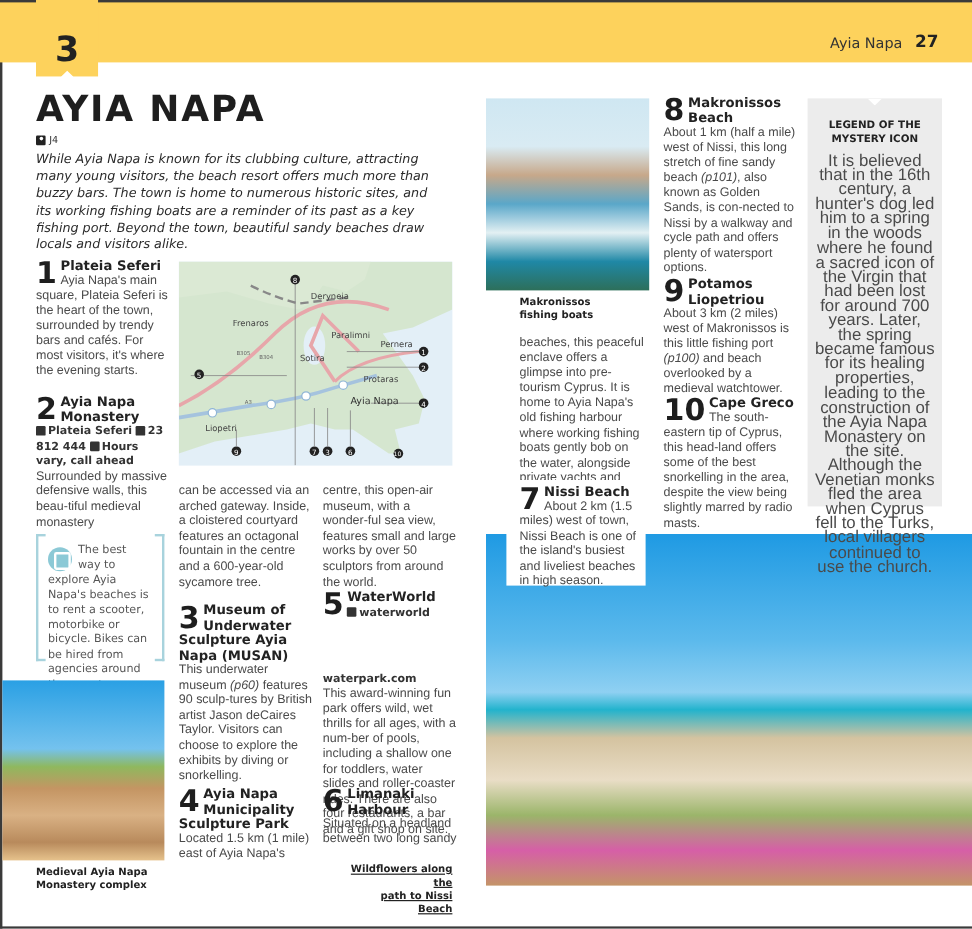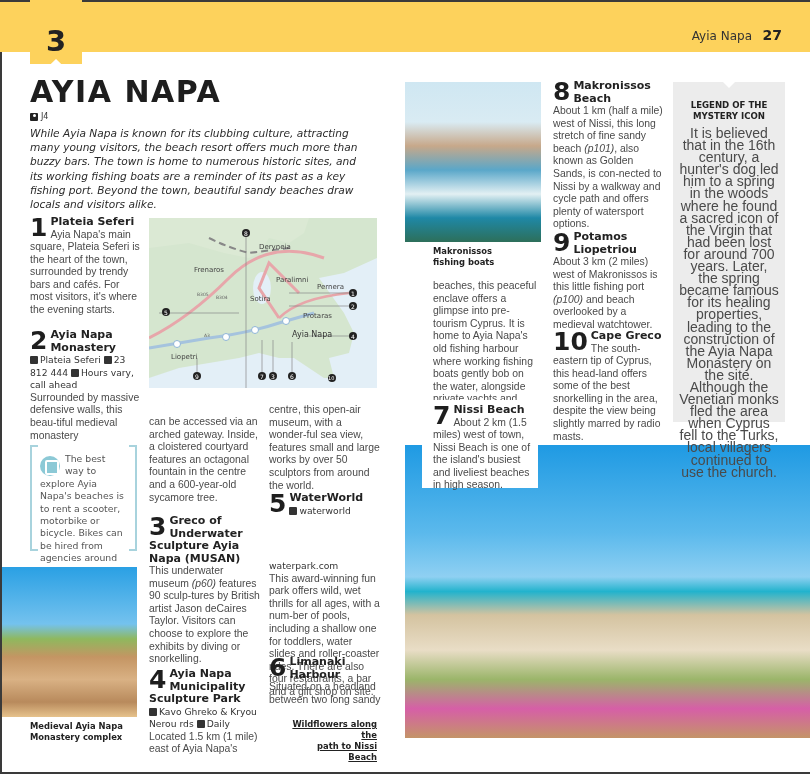--- a/index.html
+++ b/index.html
@@ -16,26 +16,26 @@
 
   .page-title { position: absolute; left: 30px; top: 74px; font: bold 30px "DejaVu Sans", sans-serif; letter-spacing: 1.5px; color: #1e1e1e; }
   .mapref { position: absolute; left: 30px; top: 112px; font-size: 8px; color: #333; display: flex; align-items: center; gap: 3px; }
   .mapref .pin { width: 8px; height: 8px; background: #222; border-radius: 1px; display: inline-block; position: relative; }
   .mapref .pin::after { content: ""; position: absolute; left: 2.5px; top: 1.5px; width: 3px; height: 3px; border-radius: 50%; background: #fff; }
   .intro { position: absolute; left: 30px; top: 126px; width: 340px; font-size: 10.6px; line-height: 14.2px; color: #2a2a2a; font-style: italic; }
 
   .entry-title { font: bold 11px "DejaVu Sans", sans-serif; color: #222; line-height: 12.5px; }
   .num { font: bold 25px "DejaVu Sans", sans-serif; color: #1e1e1e; float: left; line-height: 21px; margin-right: 3px; margin-top: 1px; }
   .body-text { font-family: "Liberation Sans", sans-serif; font-size: 10.4px; line-height: 12.6px; color: #4a4a4a; }
-  .meta { font-size: 9.2px; line-height: 12.6px; color: #333; }
+  .meta { font-size: 9.2px; line-height: 12.6px; color: #333; font-weight: bold; }
   .ico { display: inline-block; width: 8px; height: 8px; background: #333; border-radius: 1px; vertical-align: -1px; margin-right: 2px; }
   .italic { font-style: italic; }
 
   .col1 { position: absolute; left: 30px; width: 110px; }
-  .col2 { position: absolute; left: 149px; width: 112px; margin-top: 12px; }
+  .col2 { position: absolute; left: 149px; width: 112px; }
   .col3 { position: absolute; left: 269px; width: 112px; }
   .col4 { position: absolute; left: 433px; width: 108px; }
   .col5 { position: absolute; left: 553px; width: 112px; }
 
   .map { position: absolute; left: 149px; top: 218px; width: 228px; height: 170px; background: #e3eff7; overflow: hidden; }
   .map svg { width: 100%; height: 100%; display: block; }
 
   .transport { position: absolute; left: 30px; top: 445px; width: 107px; height: 106px; padding: 8px 10px 0 10px; }
   .transport::before, .transport::after { content: ""; position: absolute; top: 0; bottom: 0; width: 6px; border: 2px solid #a8d3dd; }
   .transport::before { left: 0; border-right: none; }
@@ -164,34 +164,30 @@
     <text x="67" y="81" font-size="4.5" fill="#666" font-family="DejaVu Sans, sans-serif">B304</text>
     <text x="55" y="119" font-size="4.5" fill="#666" font-family="DejaVu Sans, sans-serif">A3</text>
   </svg>
 </div>
 
 <div class="col2" style="top:404px;">
   <div class="body-text">can be accessed via an arched gateway. Inside, a cloistered courtyard features an octagonal fountain in the centre and a 600-year-old sycamore tree.</div>
 </div>
 <div class="col2" style="top:503px;">
   <span class="num">3</span>
-  <div class="entry-title">Greco of</div>
+  <div class="entry-title">Museum of</div>
   <div class="entry-title">Underwater</div>
   <div class="entry-title">Sculpture Ayia Napa (MUSAN)</div>
   <div class="body-text"><span>This underwater museum </span><span class="italic">(p60)</span><span> features 90 sculp-tures by British artist Jason deCaires Taylor. Visitors can choose to explore the exhibits by diving or snorkelling.</span></div>
 </div>
 <div class="col2" style="top:656px;">
   <span class="num">4</span>
   <div class="entry-title">Ayia Napa</div>
   <div class="entry-title">Municipality</div>
   <div class="entry-title">Sculpture Park</div>
-  <div class="meta">
-    <span class="ico"></span><span>Kavo Ghreko &amp; Kryou Nerou rds</span>
-    <span class="ico"></span><span>Daily</span>
-  </div>
   <div class="body-text">Located 1.5 km (1 mile) east of Ayia Napa's</div>
 </div>
 
 <div class="col3" style="top:404px;">
   <div class="body-text">centre, this open-air museum, with a wonder-ful sea view, features small and large works by over 50 sculptors from around the world.</div>
 </div>
 <div class="col3" style="top:492px;">
   <span class="num">5</span>
   <div class="entry-title">WaterWorld</div>
   <div class="meta"><span class="ico"></span><span>waterworld</span></div>

